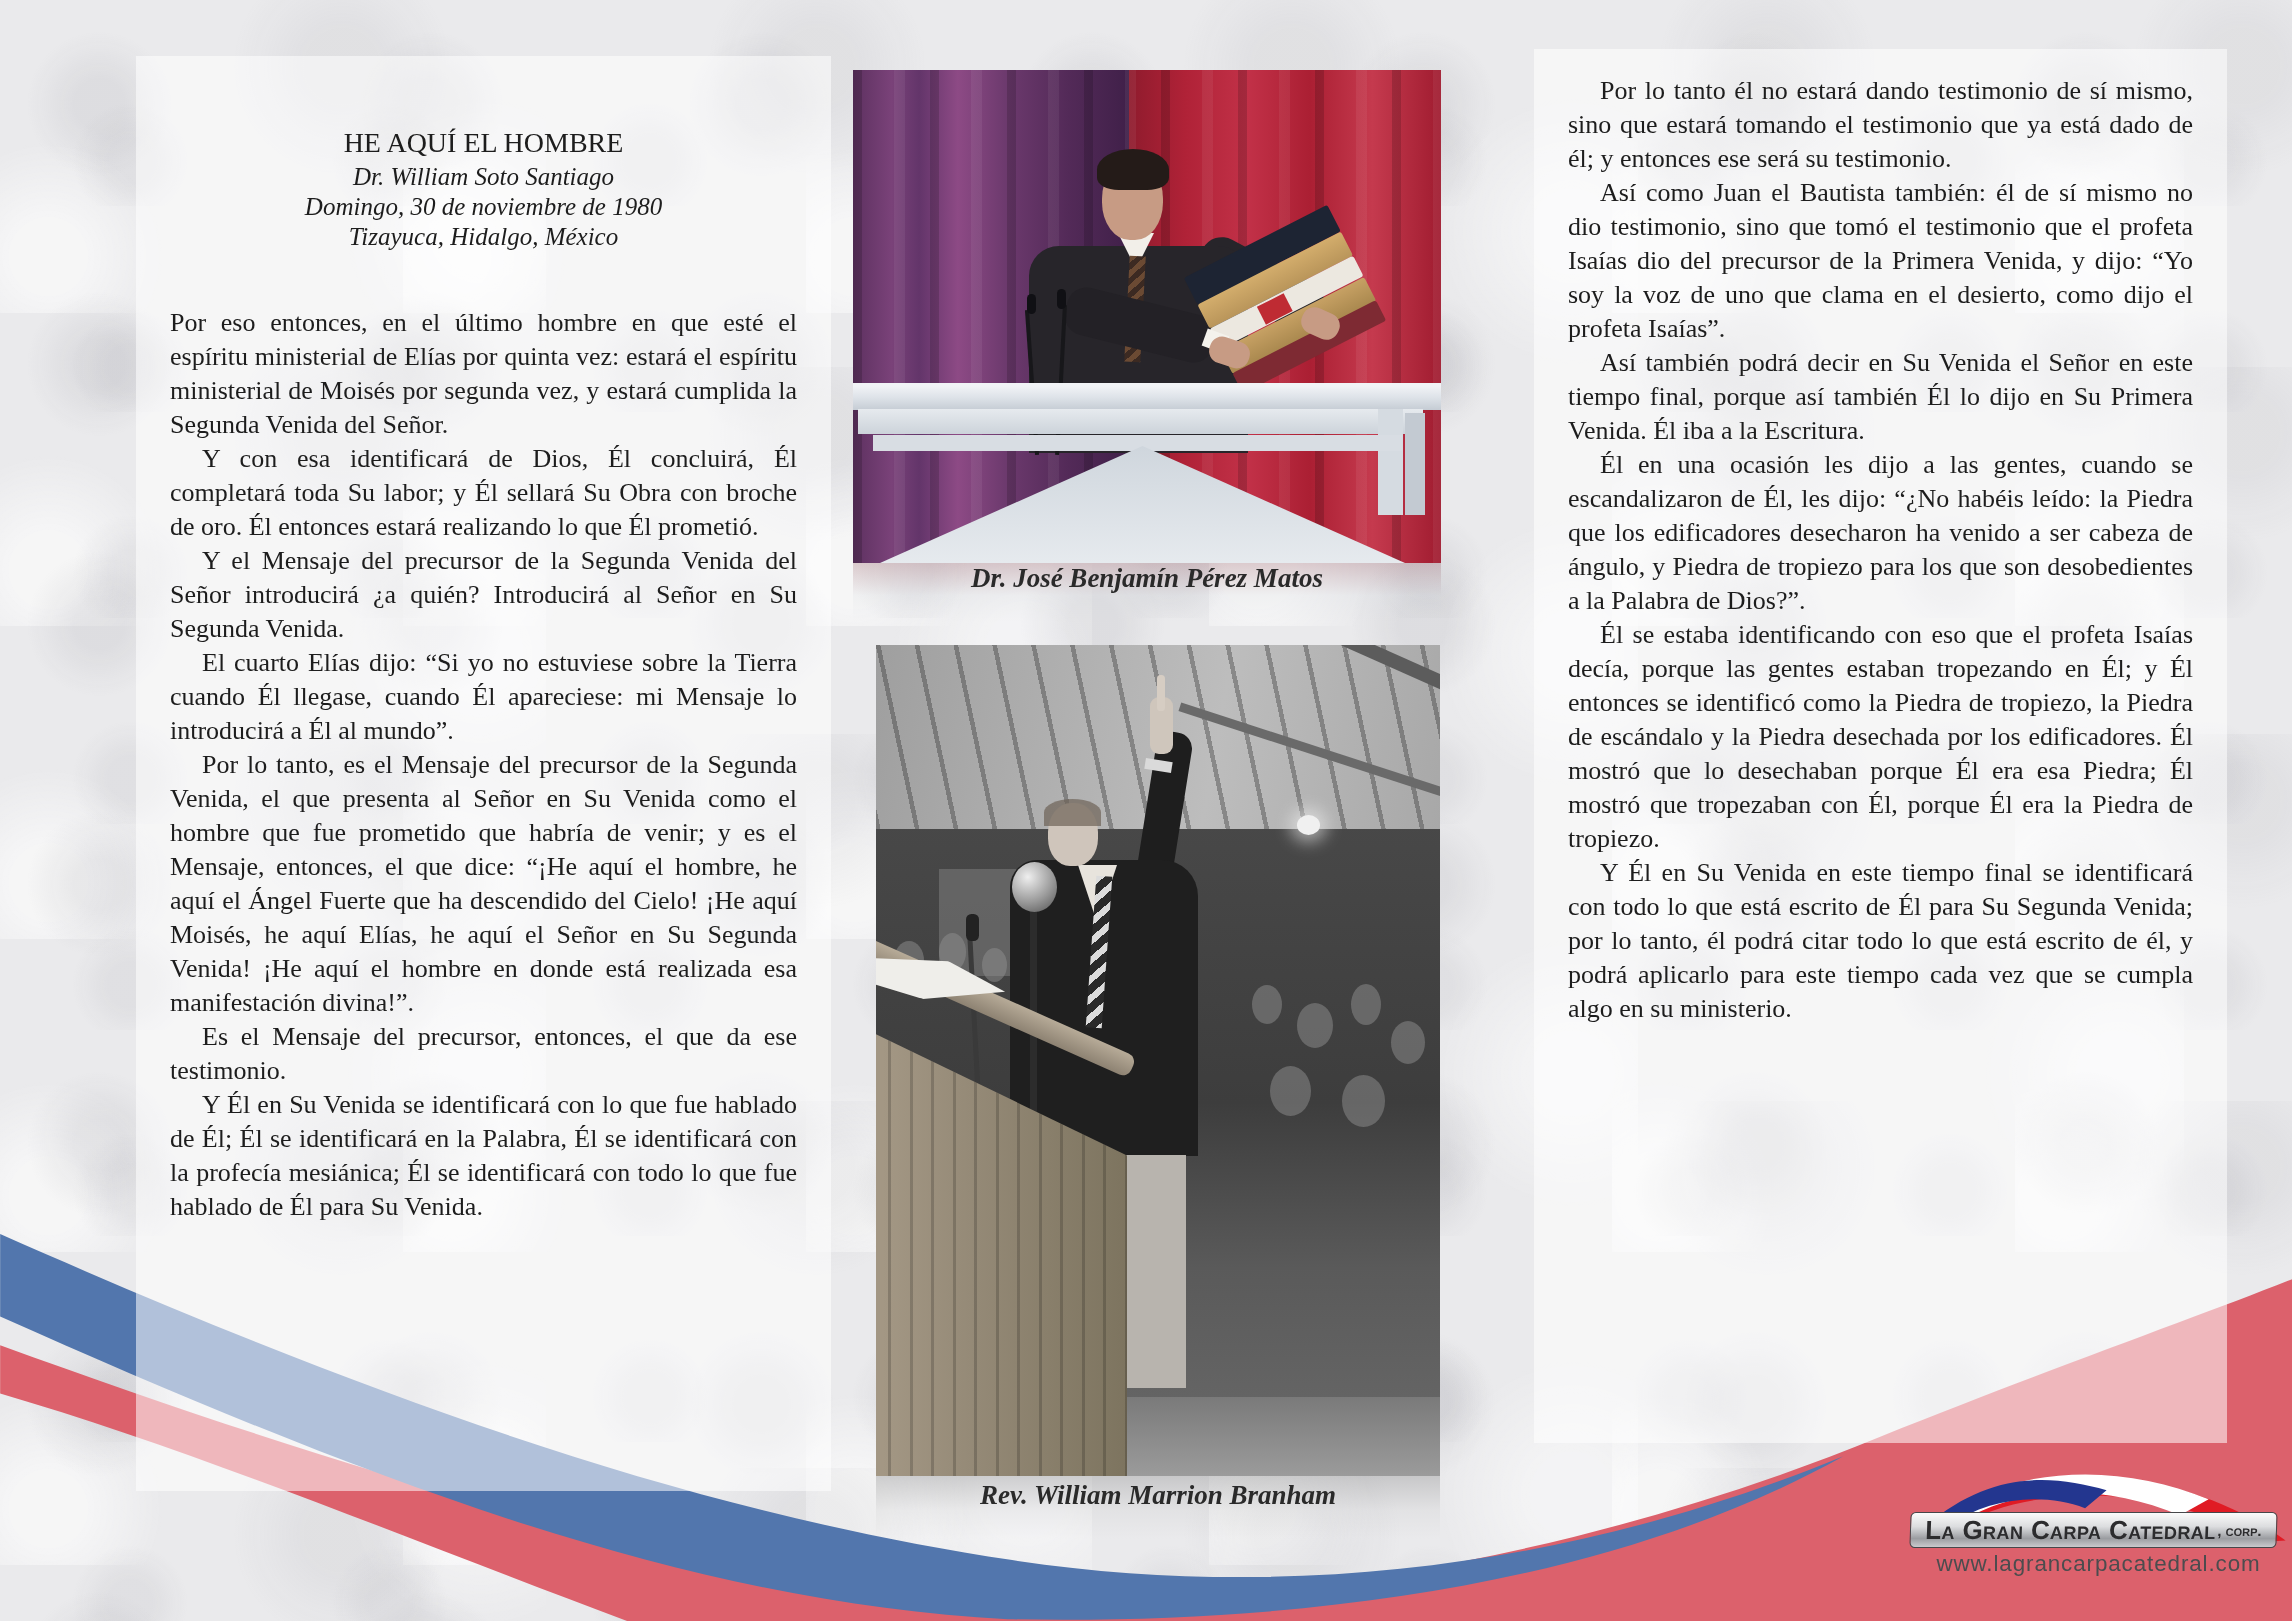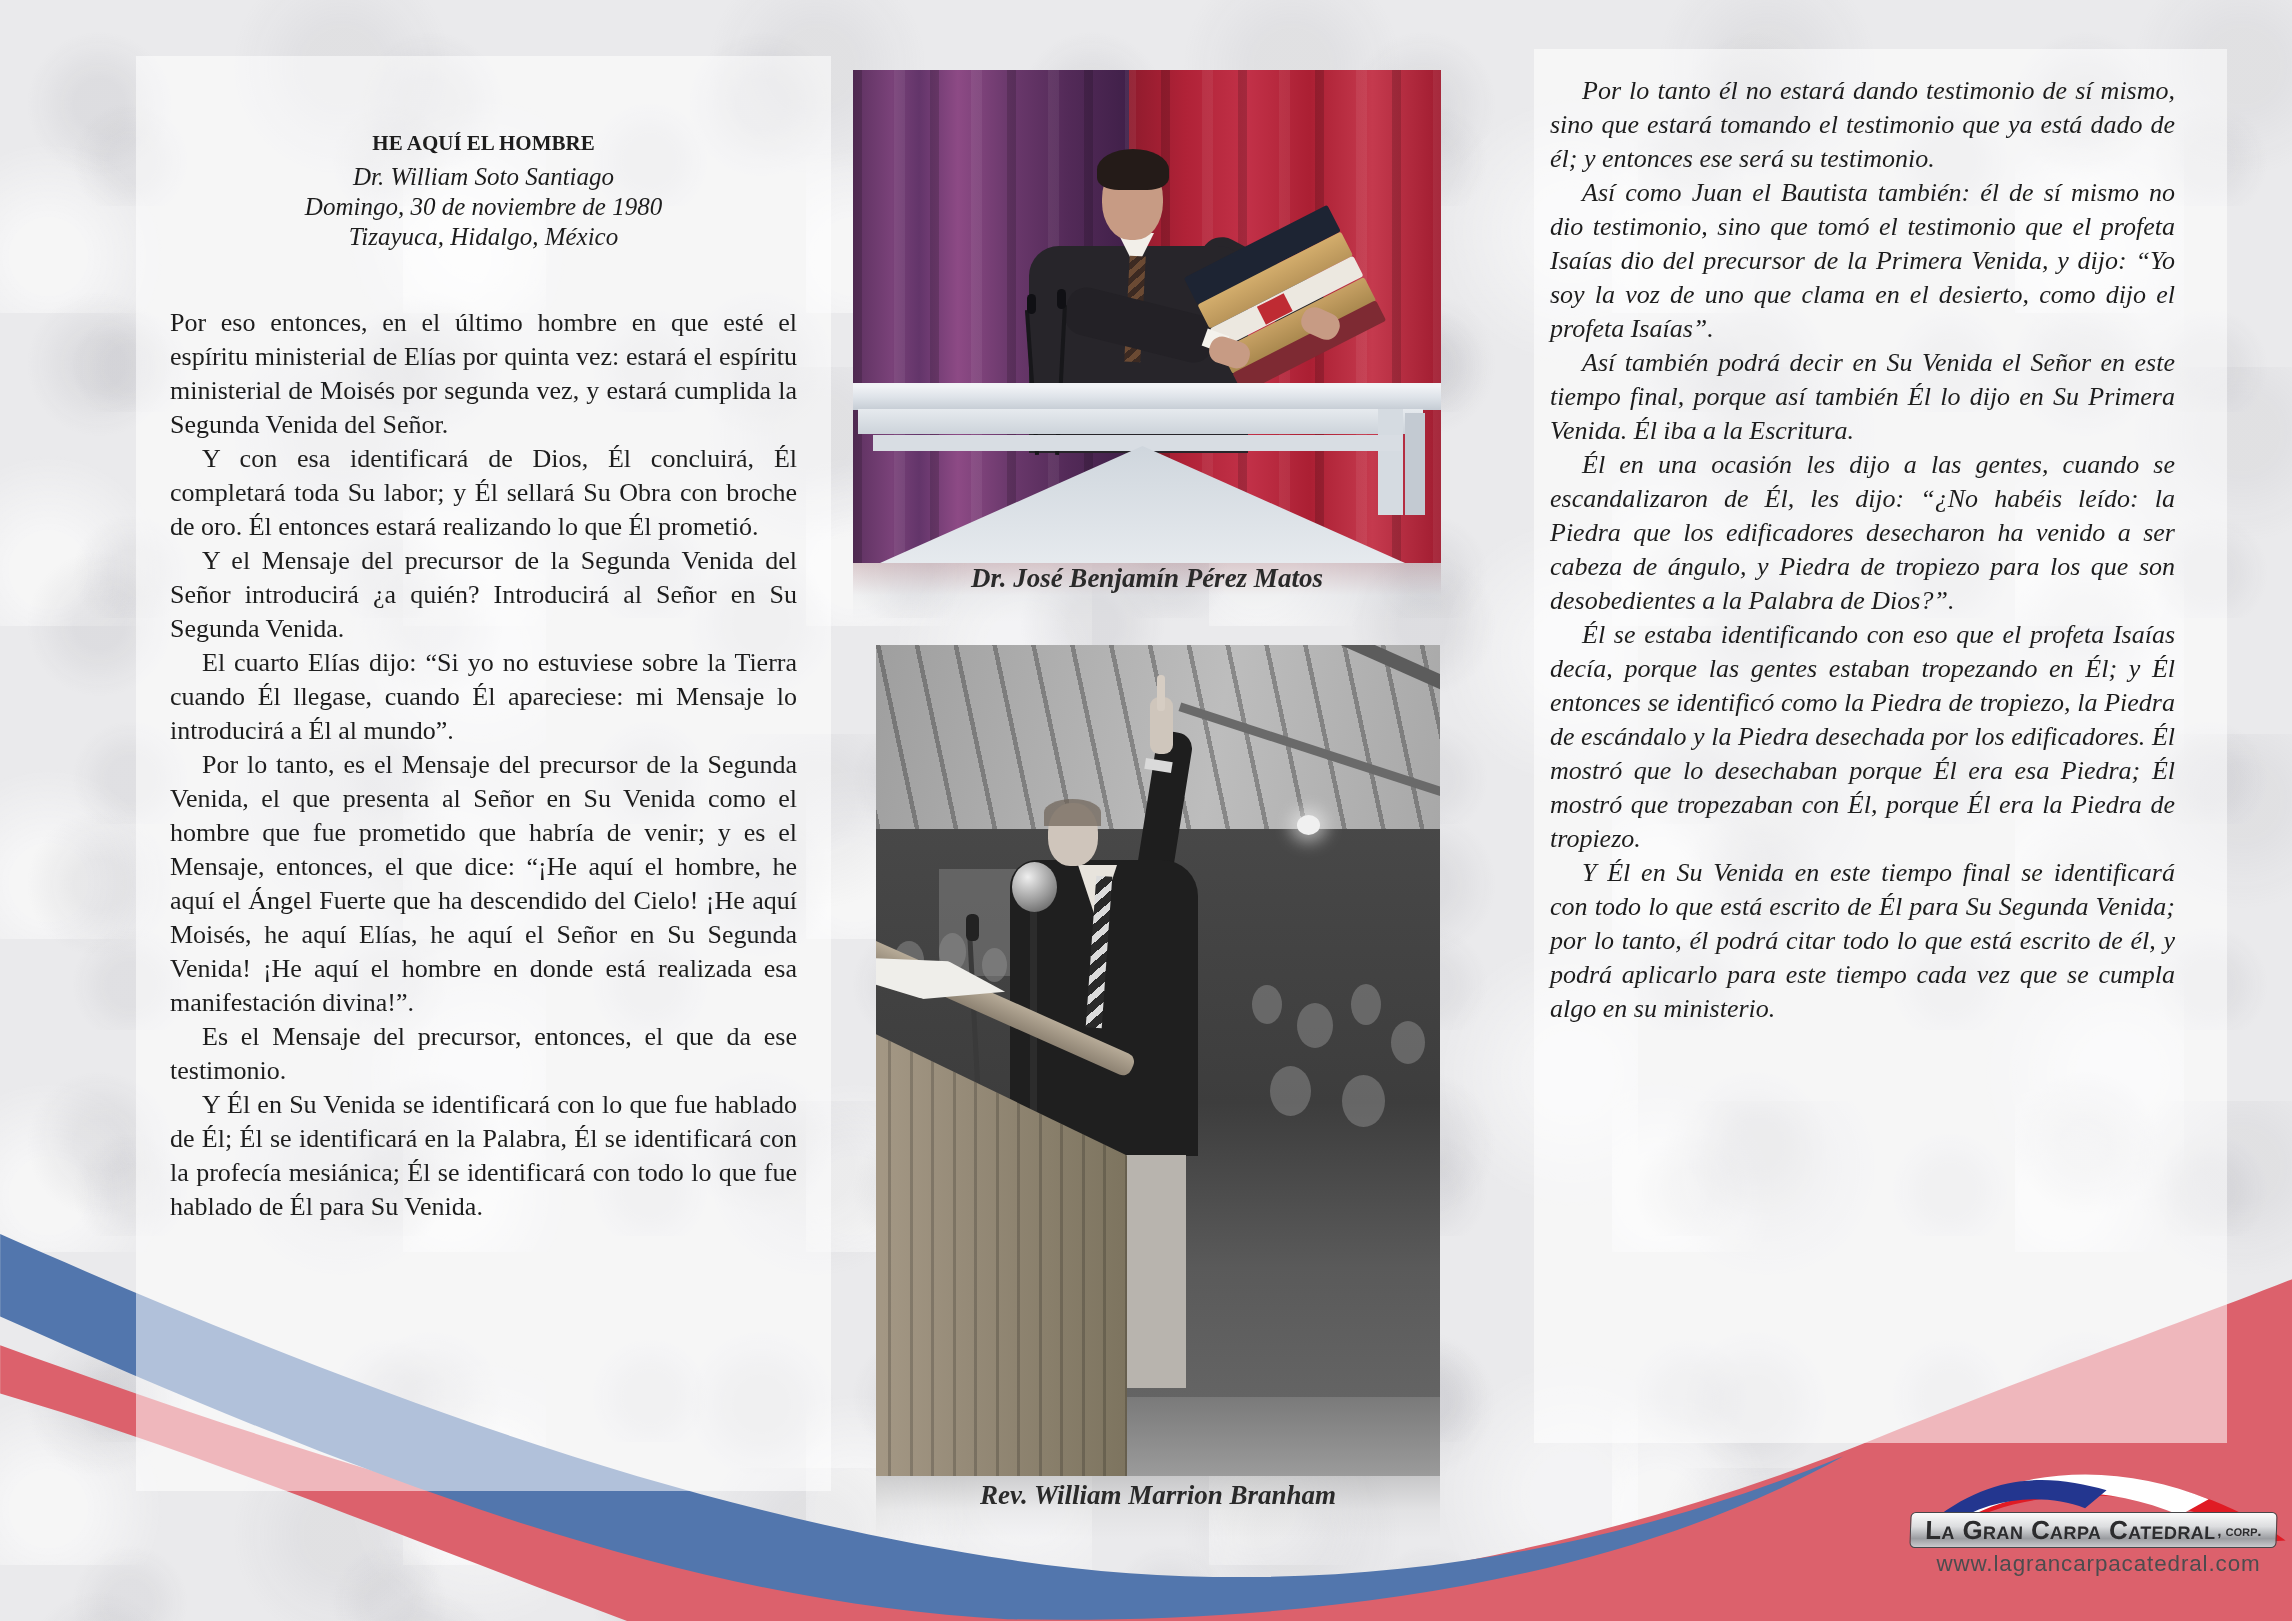--- a/index.html
+++ b/index.html
@@ -15,23 +15,23 @@
        background-size: 331px 260px, 475px 367px, 260px 206px, 403px 313px, 546px 421px;}
   .abs{position:absolute;}
   svg.waves{position:absolute;left:0;top:0;width:2293px;height:1621px;}
 
   
   .panel{position:absolute;background:rgba(255,255,255,.55);}
   .left-panel{left:136px;top:56px;width:695px;height:1435px;padding:0;}
   .right-panel{left:1534px;top:49px;width:693px;height:1394px;}
 
   .left-inner{position:absolute;left:34px;top:70px;width:627px;}
-  .right-inner{position:absolute;left:16px;top:25px;width:625px;font-style:italic;}
-
-  h1.title{font-size:21px;line-height:34px;margin:0 0 1.8px 0;text-align:center;font-weight:bold;}
+  .right-inner{position:absolute;left:34px;top:25px;width:625px;}
+
+  h1.title{font-size:28px;line-height:34px;margin:0 0 1.8px 0;text-align:center;font-weight:normal;}
   .subtitle{font-size:25px;line-height:30px;text-align:center;font-style:italic;}
   .bodytext{margin-top:54px;}
   .bodytext p, .right-inner p{font-size:26px;line-height:34px;text-align:justify;margin:0;text-indent:32px;}
   .bodytext p.noindent{text-indent:0;}
 
   
   .photo{position:absolute;overflow:hidden;}
   .photo1{left:853px;top:70px;width:588px;height:493px;}
   .photo2{left:876px;top:645px;width:564px;height:831px;}
   .caption{position:absolute;font-size:27px;font-weight:bold;font-style:italic;color:#2a2a2a;text-align:center;}

